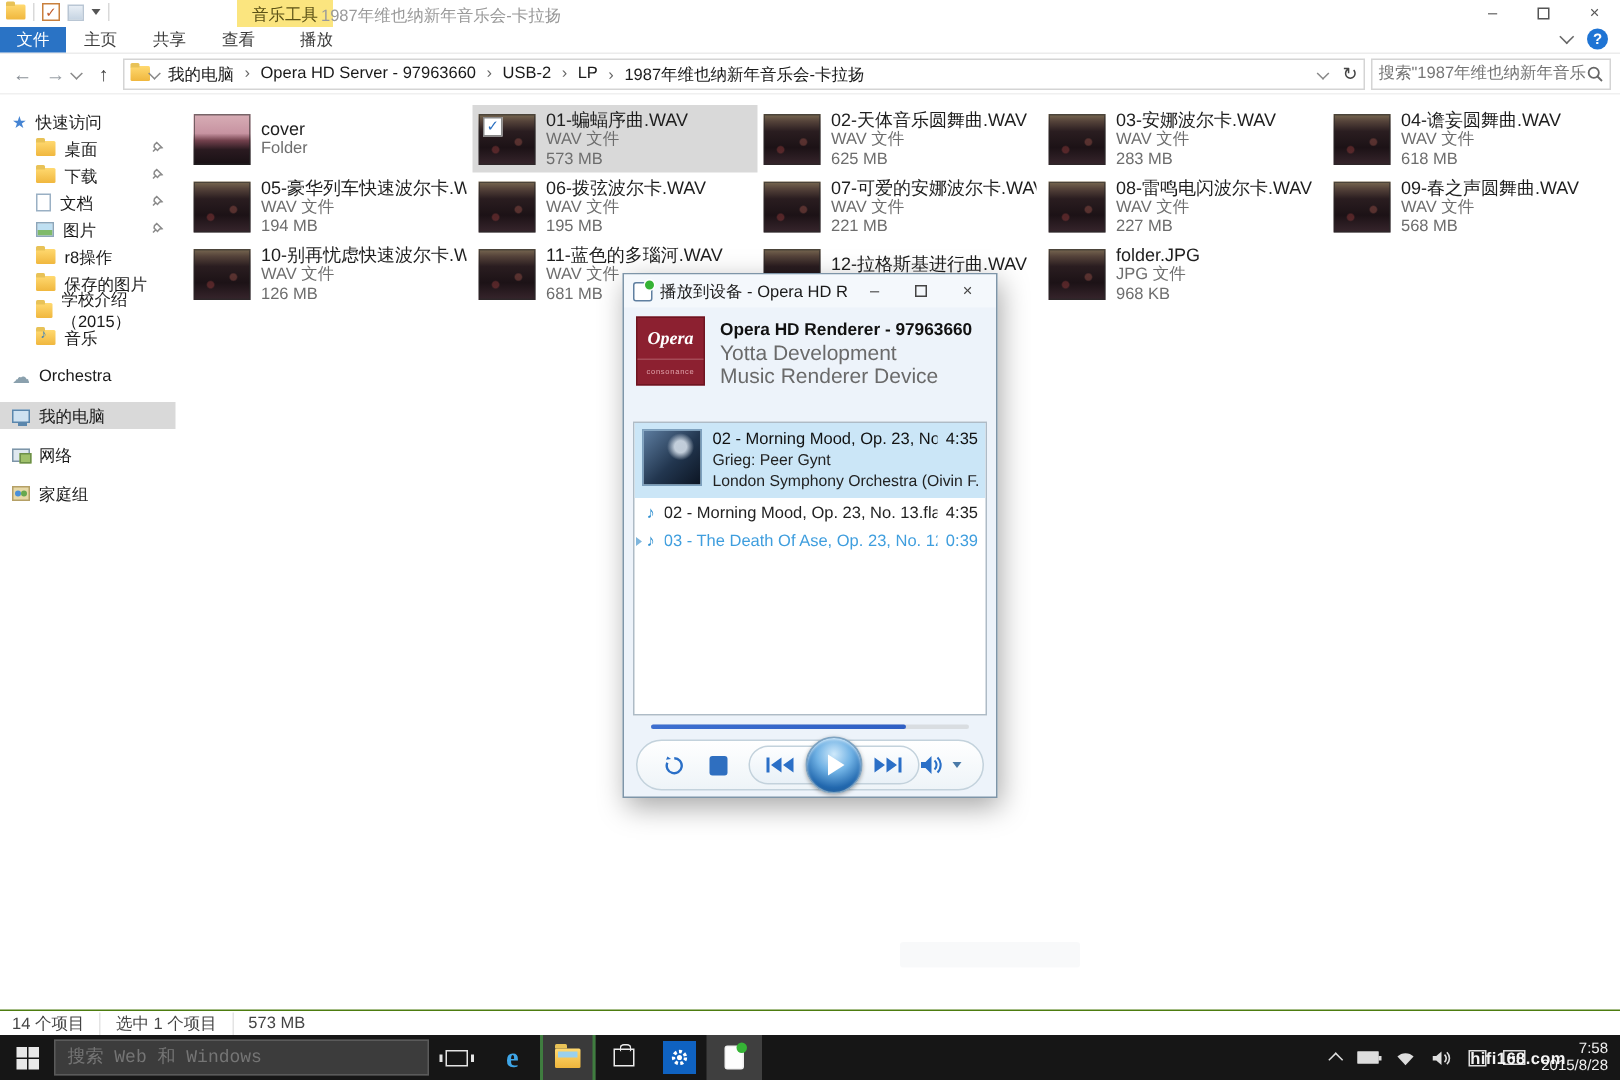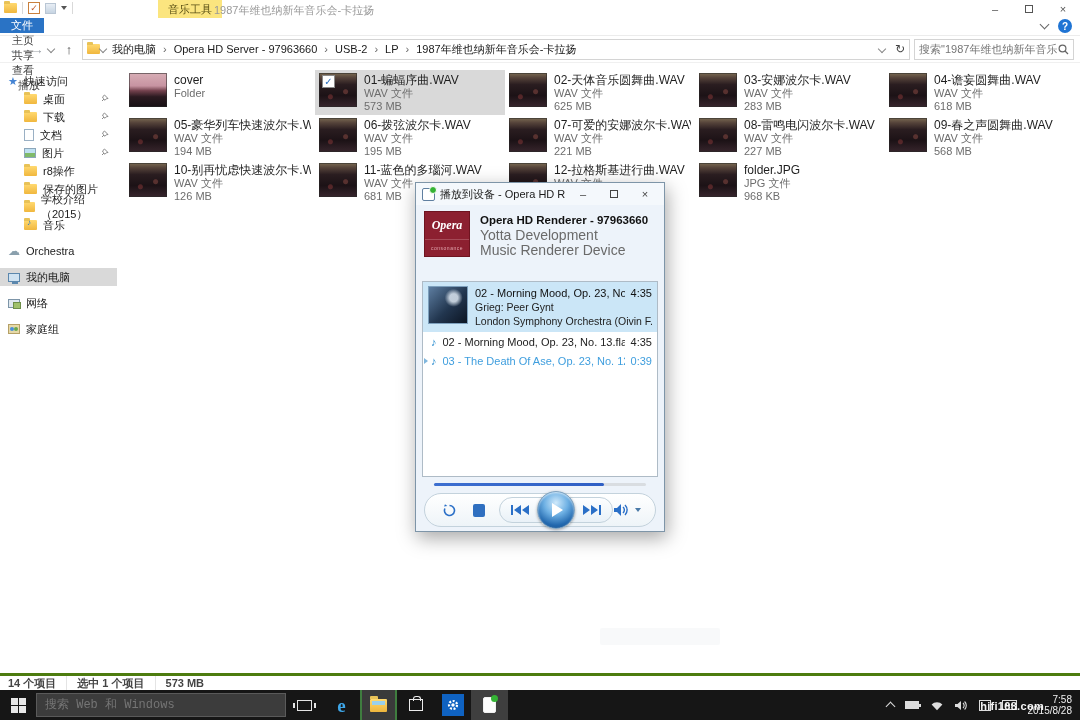--- a/index.html
+++ b/index.html
@@ -15,21 +15,21 @@
   .ic-folder-sm::before{content:"";position:absolute;left:0;top:-2px;width:6px;height:3px;background:#e8c257;border-radius:1px 1px 0 0;}
   .ic-check-sm{width:12px;height:12px;border:1px solid #c9803d;background:#fff;color:#c05a2a;font-size:9px;line-height:10px;text-align:center;}
   .ic-pale-sm{width:11px;height:11px;background:linear-gradient(180deg,#e8eef5,#c6d4e2);border:1px solid #b9c6d4;}
   .caret-down{width:0;height:0;border-left:3px solid transparent;border-right:3px solid transparent;border-top:4px solid #555;}
   .ctx-tab{position:absolute;left:158px;top:0;height:18px;padding:2px 10px 0;background:#fbe57f;color:#5c5216;font-size:11px;}
   .win-title{position:absolute;left:214px;top:3px;font-size:11px;color:#9a9a9a;}
   .winbtns{position:absolute;right:0;top:0;display:flex;}
   .winbtn{width:34px;height:18px;display:flex;align-items:center;justify-content:center;color:#555;font-size:11px;}
   .winbtn .sq{width:8px;height:8px;border:1px solid #555;}
   
-  .tabrow{position:relative;height:18px;border-bottom:1px solid #ececec;display:flex;align-items:stretch;flex-direction:column;}
+  .tabrow{position:relative;height:18px;border-bottom:1px solid #ececec;display:flex;align-items:stretch;}
   .tab-file{width:44px;background:#2a73c5;color:#fff;font-size:11px;display:flex;align-items:center;justify-content:center;}
   .rtab{padding:0 12px;font-size:11px;color:#3c3c3c;display:flex;align-items:center;}
   .rtab.play{margin-left:6px;text-align:right;}
   .ribbon-right{position:absolute;right:8px;top:1px;display:flex;align-items:center;gap:10px;}
   .chev{width:7px;height:7px;border-right:1px solid #666;border-bottom:1px solid #666;transform:rotate(45deg);margin-top:-3px;}
   .helpdot{width:14px;height:14px;border-radius:50%;background:#1f74d4;color:#fff;font-size:10px;font-weight:bold;display:flex;align-items:center;justify-content:center;}
   
   .addrrow{height:27px;display:flex;align-items:center;border-bottom:1px solid #f0f0f0;padding:0 6px;gap:4px;}
   .navic{font-size:13px;color:#9aa0a6;width:18px;text-align:center;}
   .navic.back{color:#8a9096;}
@@ -60,35 +60,35 @@
   .ic-pc::after{content:"";position:absolute;left:3px;bottom:-3px;width:6px;height:2px;background:#5b87ad;}
   .ic-net{width:12px;height:9px;background:#dfe8ef;border:1px solid #7d95a8;position:relative;}
   .ic-net::after{content:"";position:absolute;right:-2px;bottom:-2px;width:6px;height:5px;background:#9fc06a;border:1px solid #6d8f49;}
   .ic-home{width:12px;height:10px;position:relative;background:#e7d9a8;border:1px solid #b5a066;}
   .ic-home::before{content:"";position:absolute;left:1px;top:2px;width:4px;height:4px;border-radius:50%;background:#4a90d9;}
   .ic-home::after{content:"";position:absolute;right:1px;top:2px;width:4px;height:4px;border-radius:50%;background:#67a84f;}
   .ic-note-folder{position:relative;}
   .ic-note-folder span{position:absolute;left:3px;top:-2px;font-size:8px;color:#2d7bc4;}
   
   .files{flex:1;padding:6px 0 0 8px;display:flex;flex-wrap:wrap;align-content:flex-start;background:#fff;}
-  .tile{width:190px;height:45px;display:flex;gap:7px;padding:3px 4px;position:relative;}
+  .tile{width:190px;height:45px;display:flex;gap:7px;padding:3px 4px;position:relative;align-items:center;}
   .tile.sel{background:#d9d9d9;}
   .thumb{width:38px;height:34px;flex:0 0 38px;position:relative;background:
     radial-gradient(circle at 30% 70%, rgba(150,60,60,.45) 0 2px, transparent 3px),
     radial-gradient(circle at 70% 55%, rgba(170,90,80,.4) 0 2px, transparent 3px),
     linear-gradient(180deg,#7a6a52 0%,#55433a 14%,#2a1d20 34%,#1c1216 66%,#37252c 100%);
     box-shadow:inset 0 0 0 1px rgba(40,40,40,.55);}
   .thumb.coverart{background:
     linear-gradient(180deg,#d8aeb6 0%,#c793a1 38%,#73414d 52%,#2a1a20 70%,#181014 100%);}
   .checkbox{position:absolute;left:3px;top:2px;width:13px;height:13px;background:#fff;border:1px solid #8a8a8a;color:#2a6fc0;font-size:10px;line-height:11px;text-align:center;z-index:2;}
   .meta{display:flex;flex-direction:column;overflow:hidden;padding-top:1px;}
   .fname{font-size:12px;color:#1e1e1e;white-space:nowrap;line-height:13px;}
   .ftype,.fsize{font-size:11px;color:#6d6d6d;line-height:13px;white-space:nowrap;}
   
-  .statusbar{position:absolute;left:0;right:0;bottom:0;height:17px;background:#fff;border-top:3px solid #4d7c0f;display:flex;align-items:center;font-size:11px;color:#444;padding-left:8px;gap:0;font-weight:bold;}
+  .statusbar{position:absolute;left:0;right:0;bottom:0;height:17px;background:#fff;border-top:1px solid #4d7c0f;display:flex;align-items:center;font-size:11px;color:#444;padding-left:8px;gap:0;}
   .statusbar .cell{padding:0 10px;border-right:1px solid #e4e4e4;}
   .statusbar .cell:first-child{padding-left:0;}
   .statusbar .cell:last-child{border-right:none;display:flex;gap:8px;}
 
   
   .dlg{position:absolute;left:415px;top:182px;width:250px;height:350px;background:#edf3fa;border:1px solid #7e95a8;box-shadow:2px 6px 18px rgba(0,0,0,.35);z-index:30;}
   .dlg-title{height:22px;display:flex;align-items:center;padding:0 6px;gap:5px;background:#f4f8fc;}
   .dlg-title-text{font-size:11px;color:#1a1a1a;flex:1;white-space:nowrap;overflow:hidden;}
   .dlg-ic{width:13px;height:13px;border:1px solid #5f7fa0;background:#fff;position:relative;border-radius:2px;}
   .dlg-ic::after{content:"";position:absolute;right:-3px;top:-3px;width:6px;height:6px;border-radius:50%;background:#35b335;border:1px solid #fff;}

